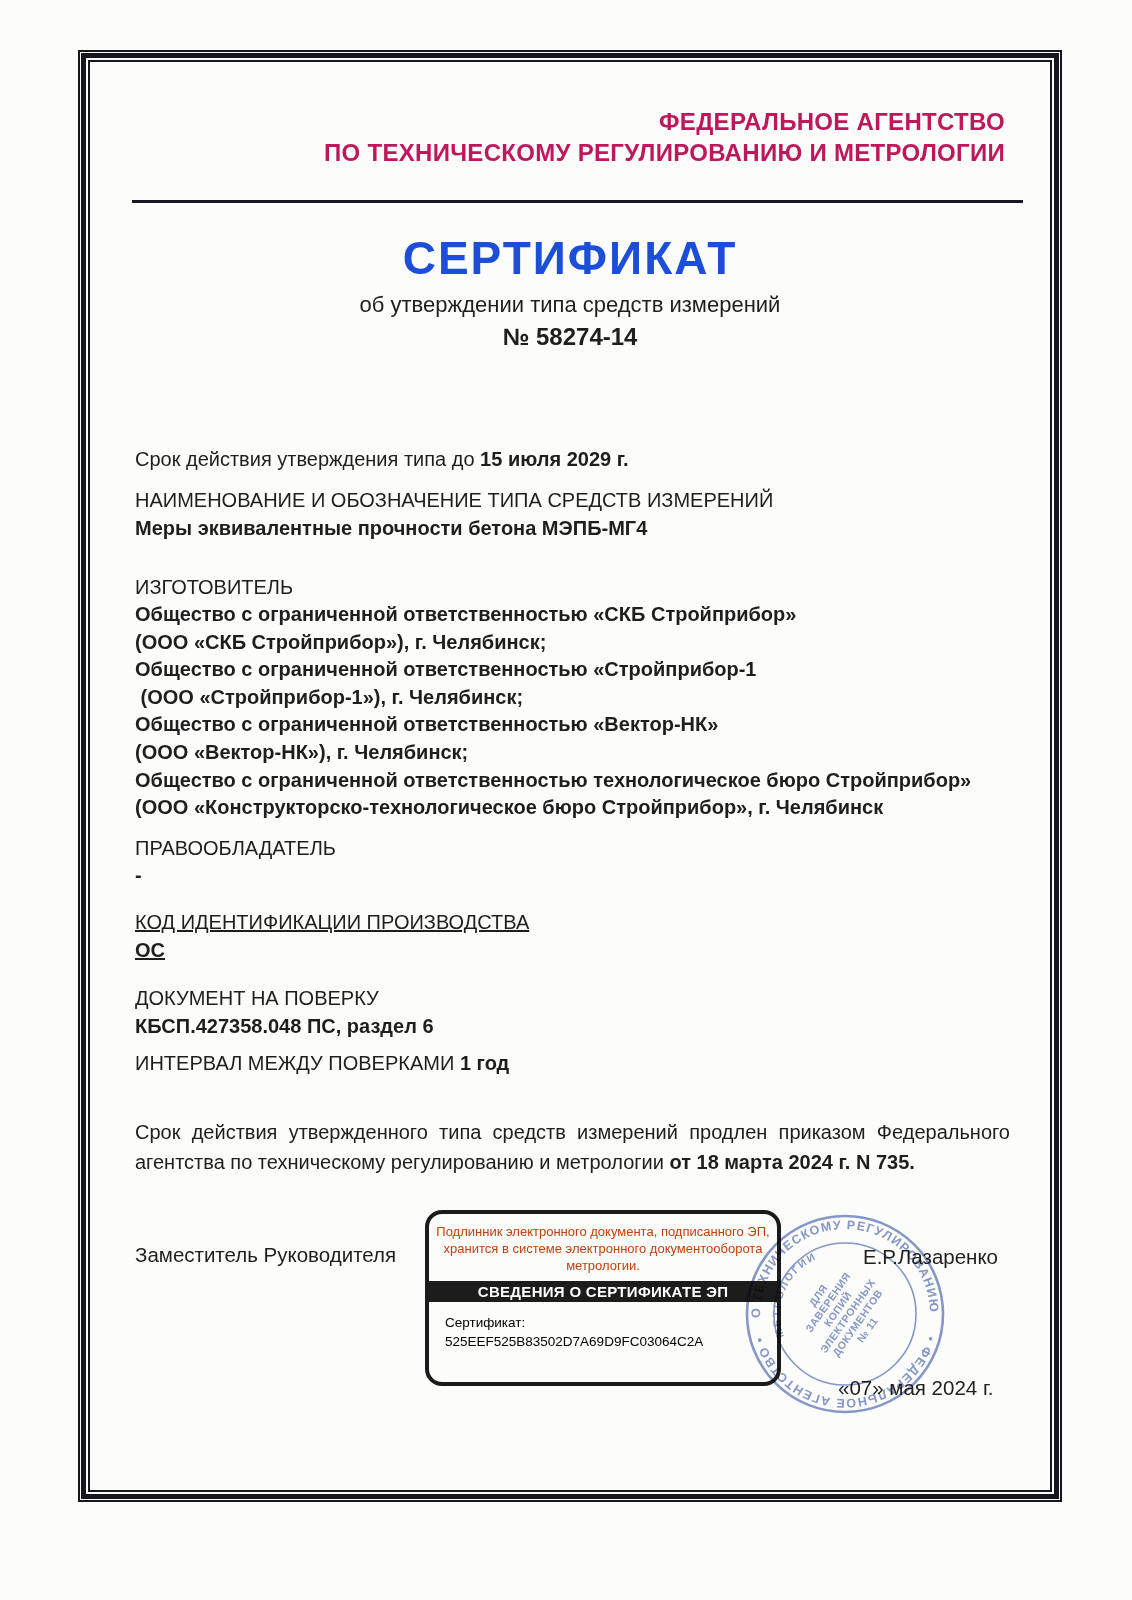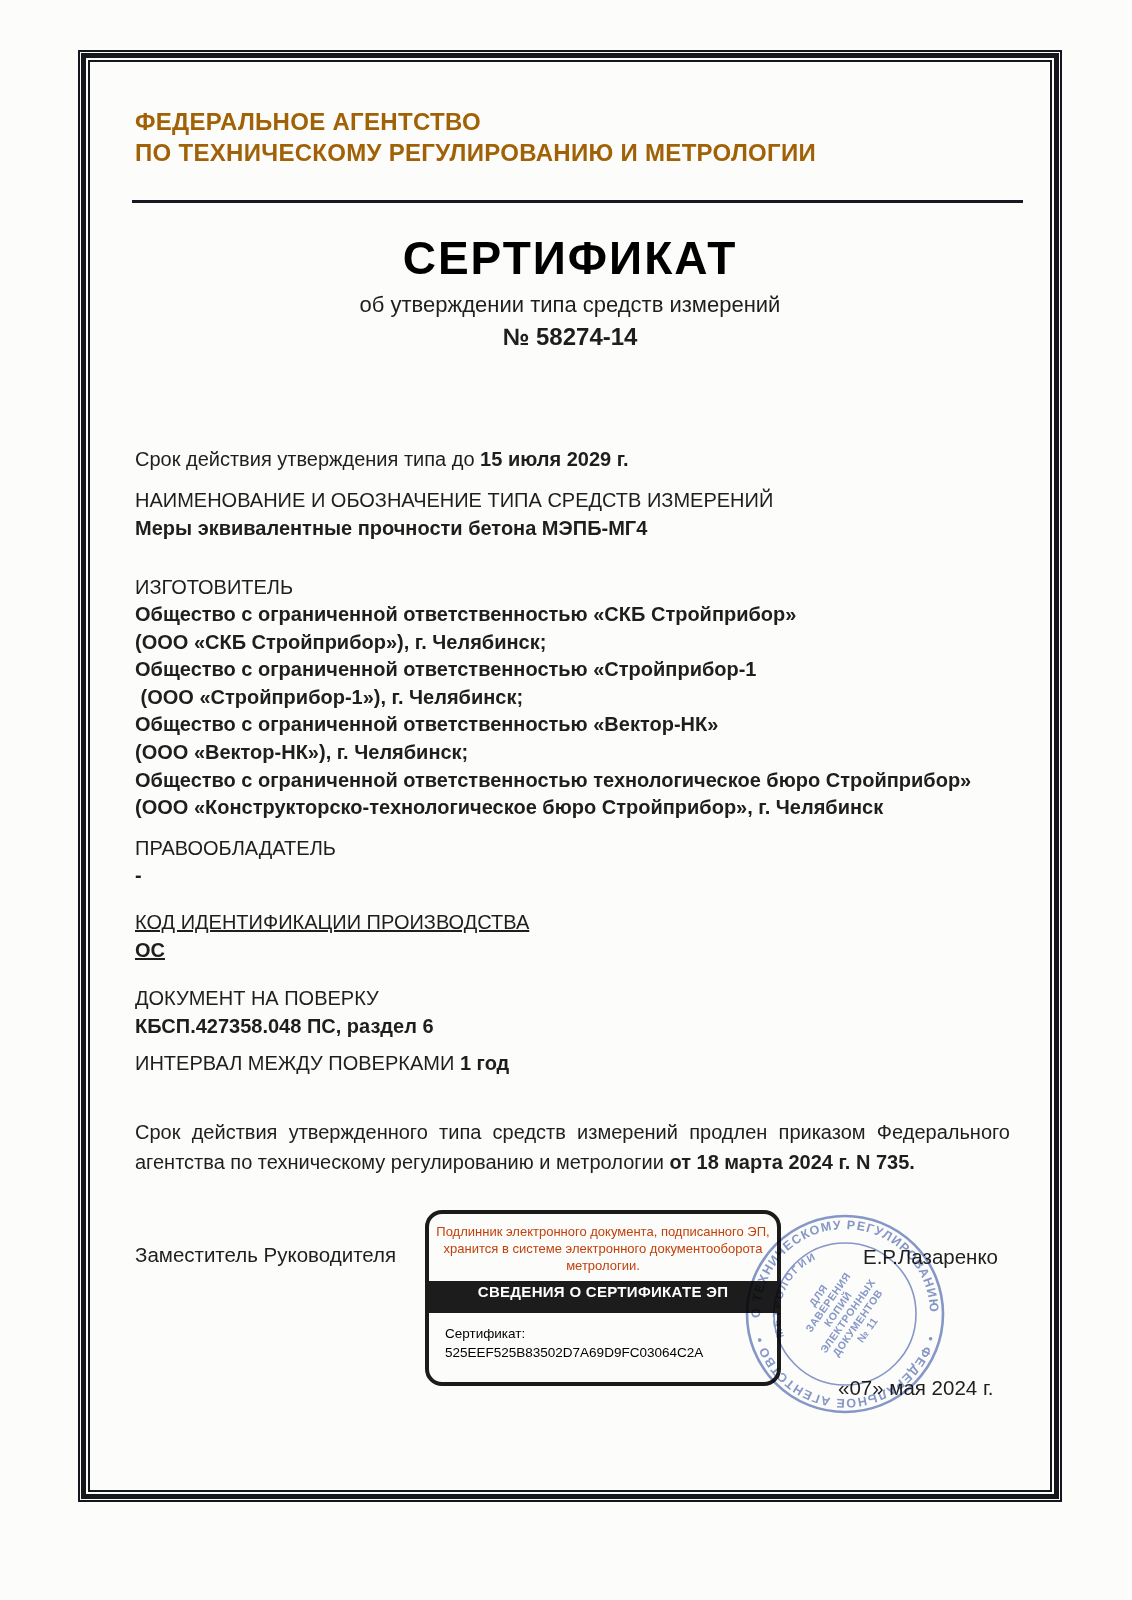--- a/index.html
+++ b/index.html
@@ -15,27 +15,27 @@
   
   .frame-a{
     position:absolute;left:78px;top:50px;width:984px;height:1452px;
     border:2px solid #16161f;box-sizing:border-box;
   }
   .frame-b{position:absolute;inset:1px;border:5px solid #16161f;}
   .frame-c{position:absolute;inset:2px;border:2px solid #16161f;}
   .content{position:absolute;inset:0;padding:44px 45px 0 45px;}
 
   .agency{
-    text-align:left;font-weight:700;font-size:24px;line-height:31px;
-    letter-spacing:.3px;color:#a16207;
+    text-align:right;font-weight:700;font-size:24px;line-height:31px;
+    letter-spacing:.3px;color:#be185d;
   }
   .rule{height:3px;background:#181822;margin:32px -18px 0 -3px;}
   .doc-title{
     text-align:center;font-weight:700;font-size:46px;line-height:52px;
-    letter-spacing:2px;margin-top:29px;color:#000000;
+    letter-spacing:2px;margin-top:29px;color:#1d4ed8;
   }
   .doc-subtitle{text-align:center;font-size:22px;line-height:28px;margin-top:7px;}
   .doc-number{text-align:center;font-size:24px;line-height:28px;margin-top:4px;font-weight:700;}
 
   .body{margin-top:95px;font-size:20px;line-height:27px;}
   .line{white-space:pre-wrap;}
   b{font-weight:700;}
   .blk-name{margin-top:14px;}
   .blk-name .val{font-weight:700;line-height:28px;}
   .blk-mfr{margin-top:32px;}
@@ -57,21 +57,21 @@
   .sig-name{position:absolute;left:863px;top:1245px;font-size:20.5px;}
   .sig-date{position:absolute;left:838px;top:1376px;font-size:20.5px;}
 
   .ep-box{
     position:absolute;left:425px;top:1210px;width:356px;height:176px;
     border:4px solid #1b1b1b;border-radius:17px;background:rgba(255,255,255,.0);
     box-sizing:border-box;overflow:hidden;
   }
   .ep-head{margin-top:9px;text-align:center;font-size:13px;line-height:17px;color:#c2410c;}
   .ep-bar{
-    margin-top:7px;height:32px;line-height:22px;background:#1c1c1c;color:#fff;
+    margin-top:7px;height:21px;line-height:22px;background:#1c1c1c;color:#fff;
     text-align:center;font-size:15px;font-weight:700;letter-spacing:.3px;
   }
   .ep-details{padding:12px 0 0 16px;font-size:13.5px;line-height:18.5px;color:#000000;}
   .ep-label{display:inline-block;min-width:80px;}
 
   .stamp{
     position:absolute;left:740px;top:1209px;width:210px;height:210px;
     mix-blend-mode:multiply;opacity:.82;
   }
 </style>

